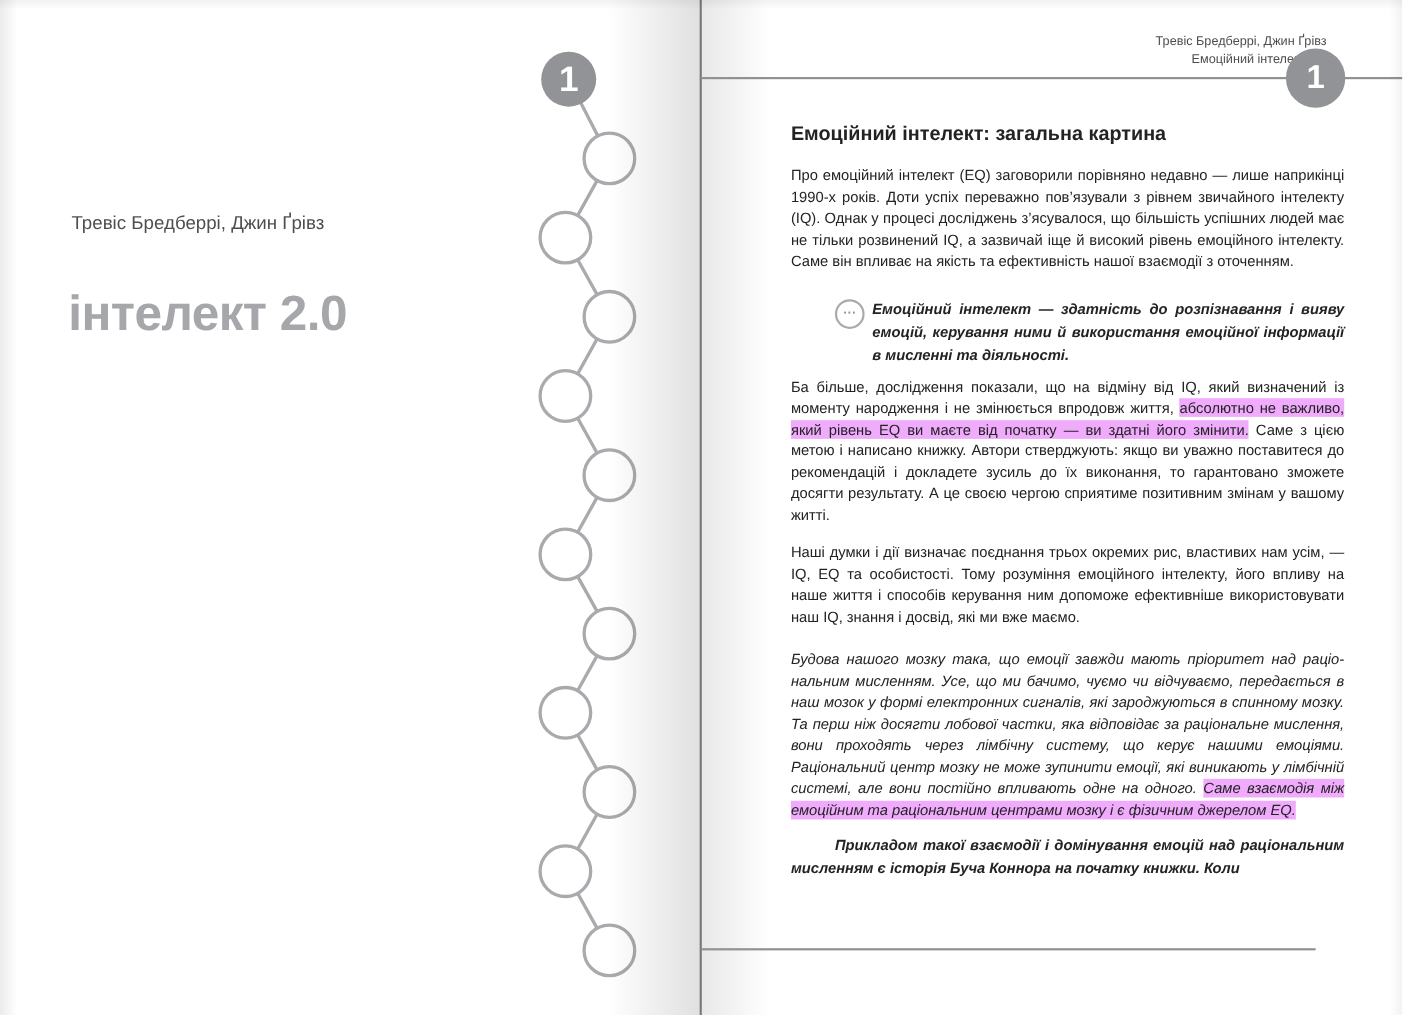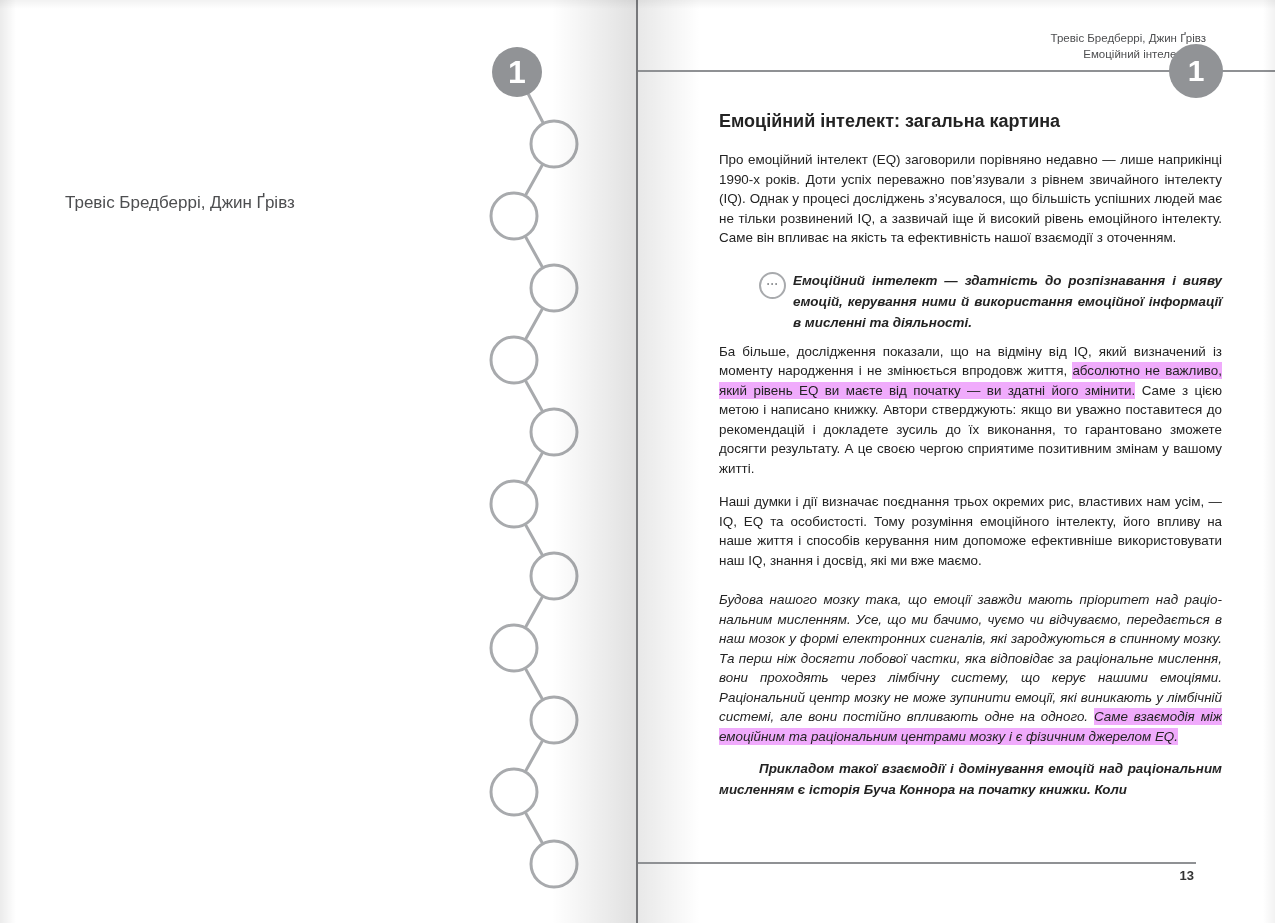--- a/index.html
+++ b/index.html
@@ -56,20 +56,21 @@
 </style>
 </head>
 <body>
 
 <div class="spread">
 
   <div class="page-left">
     <div class="authors">Тревіс Бредберрі, Джин Ґрівз</div>
 
     <div class="book-title">
+      <div>інтелект 2.0</div>
     </div>
 
 
     <svg class="chain" width="110" height="855" viewBox="0 0 110 855" aria-hidden="true">
       <polyline points="37,32 74,104 34,176 74,248 34,320 74,392 34,464 74,536 34,608 74,680 34,752 74,824" fill="none" stroke="#a8aaad" stroke-width="3"></polyline>
       <circle cx="74" cy="104" r="23" fill="#ffffff" stroke="#a8aaad" stroke-width="3"></circle>
       <circle cx="34" cy="176" r="23" fill="#ffffff" stroke="#a8aaad" stroke-width="3"></circle>
       <circle cx="74" cy="248" r="23" fill="#ffffff" stroke="#a8aaad" stroke-width="3"></circle>
       <circle cx="34" cy="320" r="23" fill="#ffffff" stroke="#a8aaad" stroke-width="3"></circle>
       <circle cx="74" cy="392" r="23" fill="#ffffff" stroke="#a8aaad" stroke-width="3"></circle>
@@ -113,19 +114,18 @@
       <p class="body p-quotegap"><span>Ба більше, дослідження показали, що на відміну від IQ, який визначе­ний із моменту народження і не змінюється впродовж життя, </span><mark>абсолютно не важливо, який рівень EQ ви маєте від початку — ви здатні його зміни­ти.</mark><span> Саме з цією метою і написано книжку. Автори стверджують: якщо ви уважно поставитеся до рекомендацій і докладете зусиль до їх виконання, то гарантовано зможете досягти результату. А це своєю чергою сприятиме позитивним змінам у вашому житті.</span></p>
 
       <p class="body p-gap14">Наші думки і дії визначає поєднання трьох окремих рис, властивих нам усім, — IQ, EQ та особистості. Тому розуміння емоційного інтелекту, його впливу на наше життя і способів керування ним допоможе ефективніше використовувати наш IQ, знання і досвід, які ми вже маємо.</p>
 
       <p class="body p-gap20"><span>Будова нашого мозку така, що емоції завжди мають пріоритет над раціо­нальним мисленням. Усе, що ми бачимо, чуємо чи відчуваємо, передається в наш мозок у формі електронних сигналів, які зароджуються в спинному мозку. Та перш ніж досягти лобової частки, яка відповідає за раціональне мислення, вони проходять через лімбічну систему, що керує нашими емо­ціями. Раціональний центр мозку не може зупинити емоції, які виникають у лімбічній системі, але вони постійно впливають одне на одного. </span><mark>Саме взаємодія між емоційним та раціональним центрами мозку і є фізичним джерелом EQ.</mark></p>
 
       <p class="example">Прикладом такої взаємодії і домінування емоцій над раціональ­ним мисленням є історія Буча Коннора на початку книжки. Коли</p>
     </div>
 
     <div class="foot-rule"></div>
-    <div class="page-number">13</div>
   </div>
 
   <div class="edge-left"></div>
   <div class="edge-top"></div>
   <div class="edge-right"></div>
 </div>
 
 </body></html>

